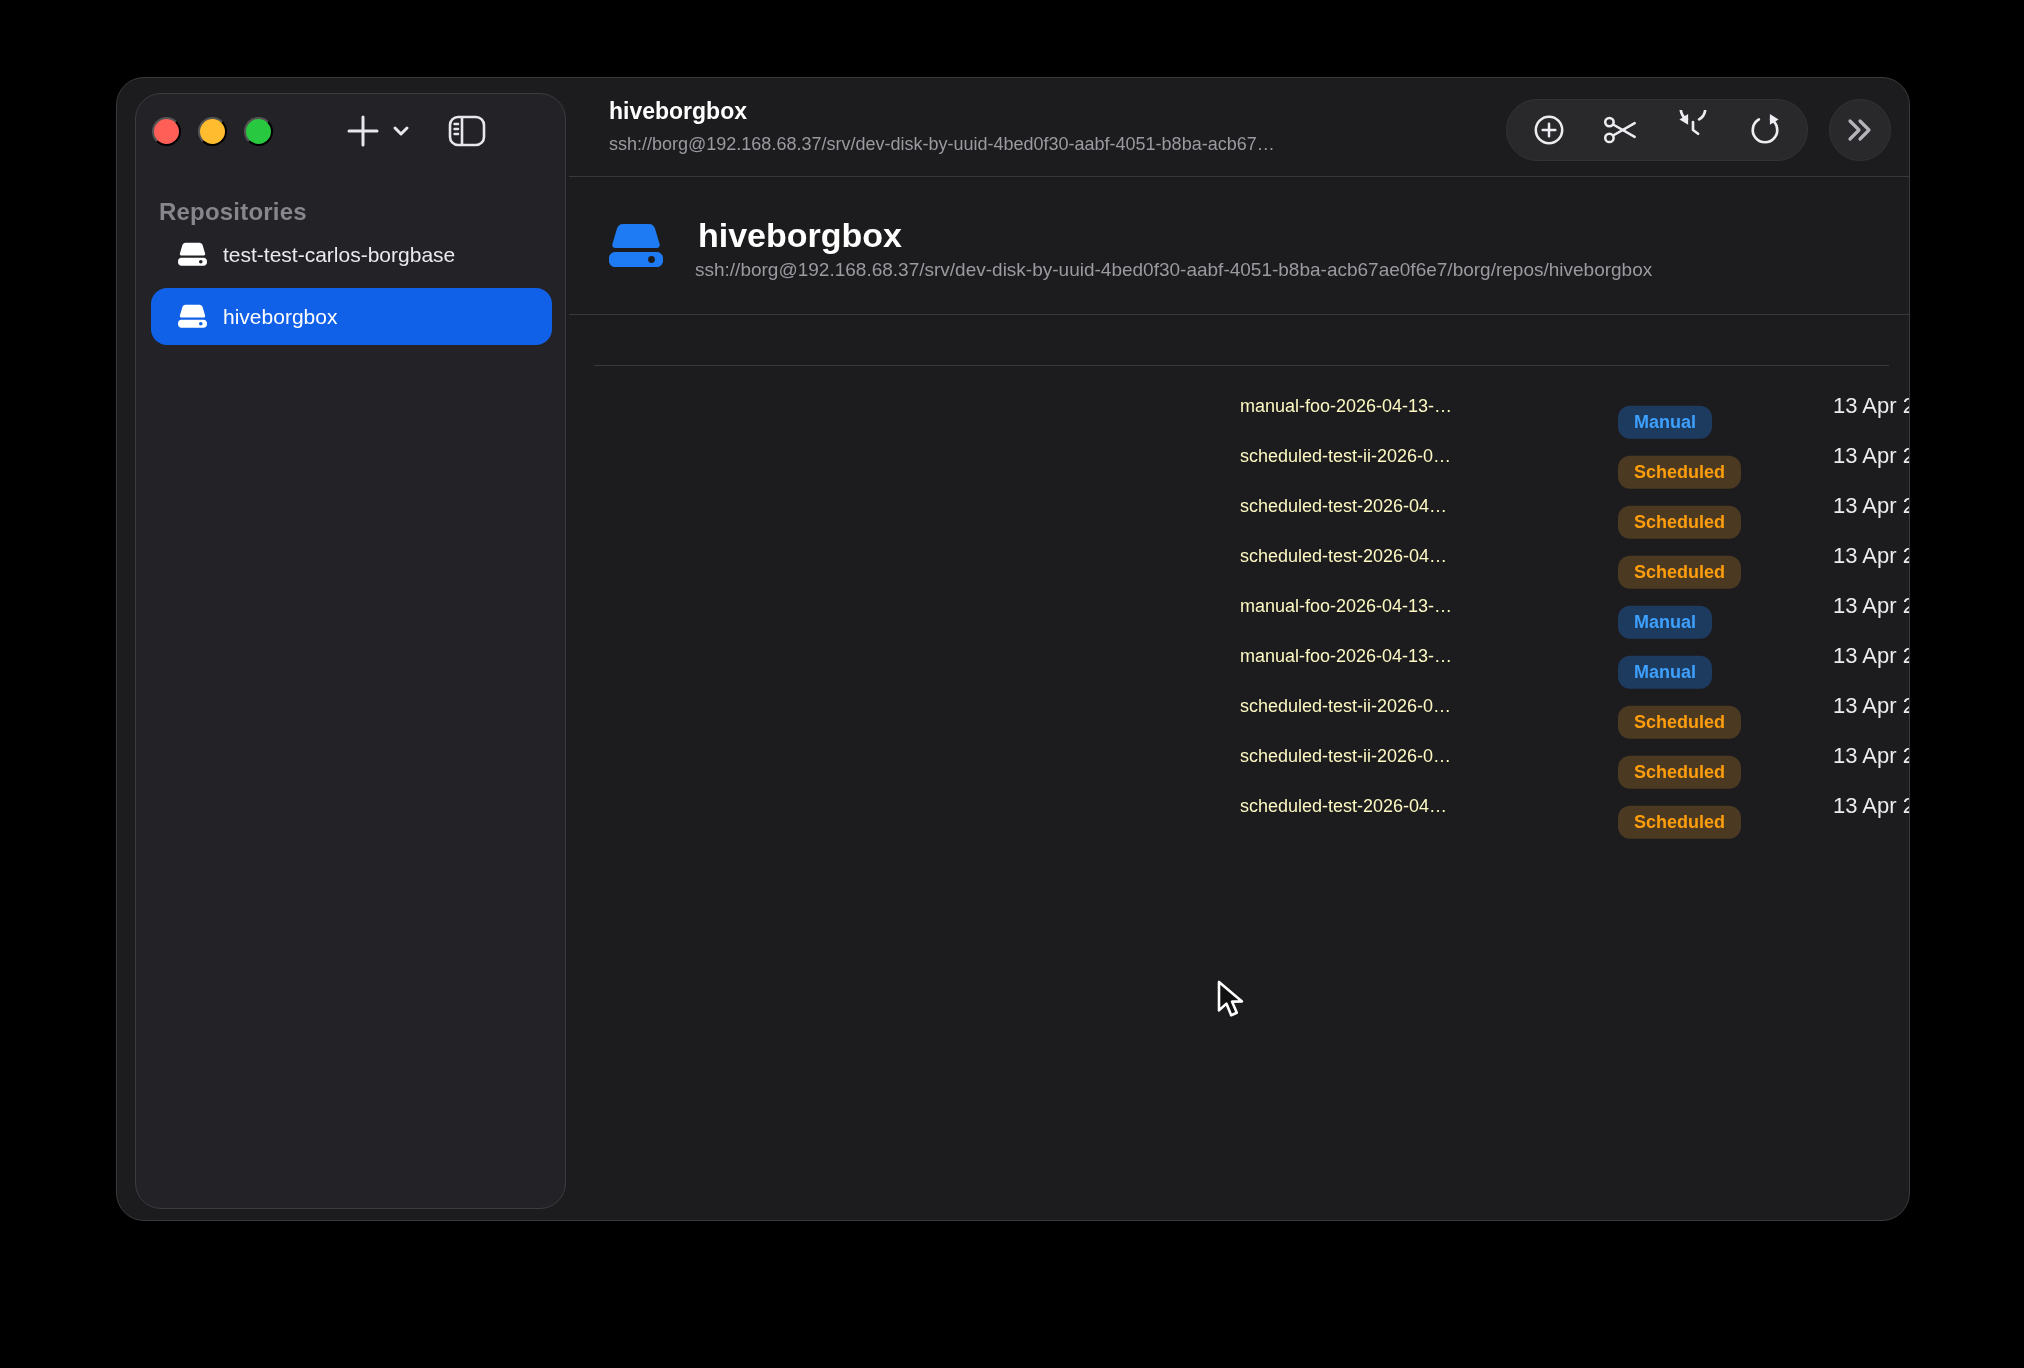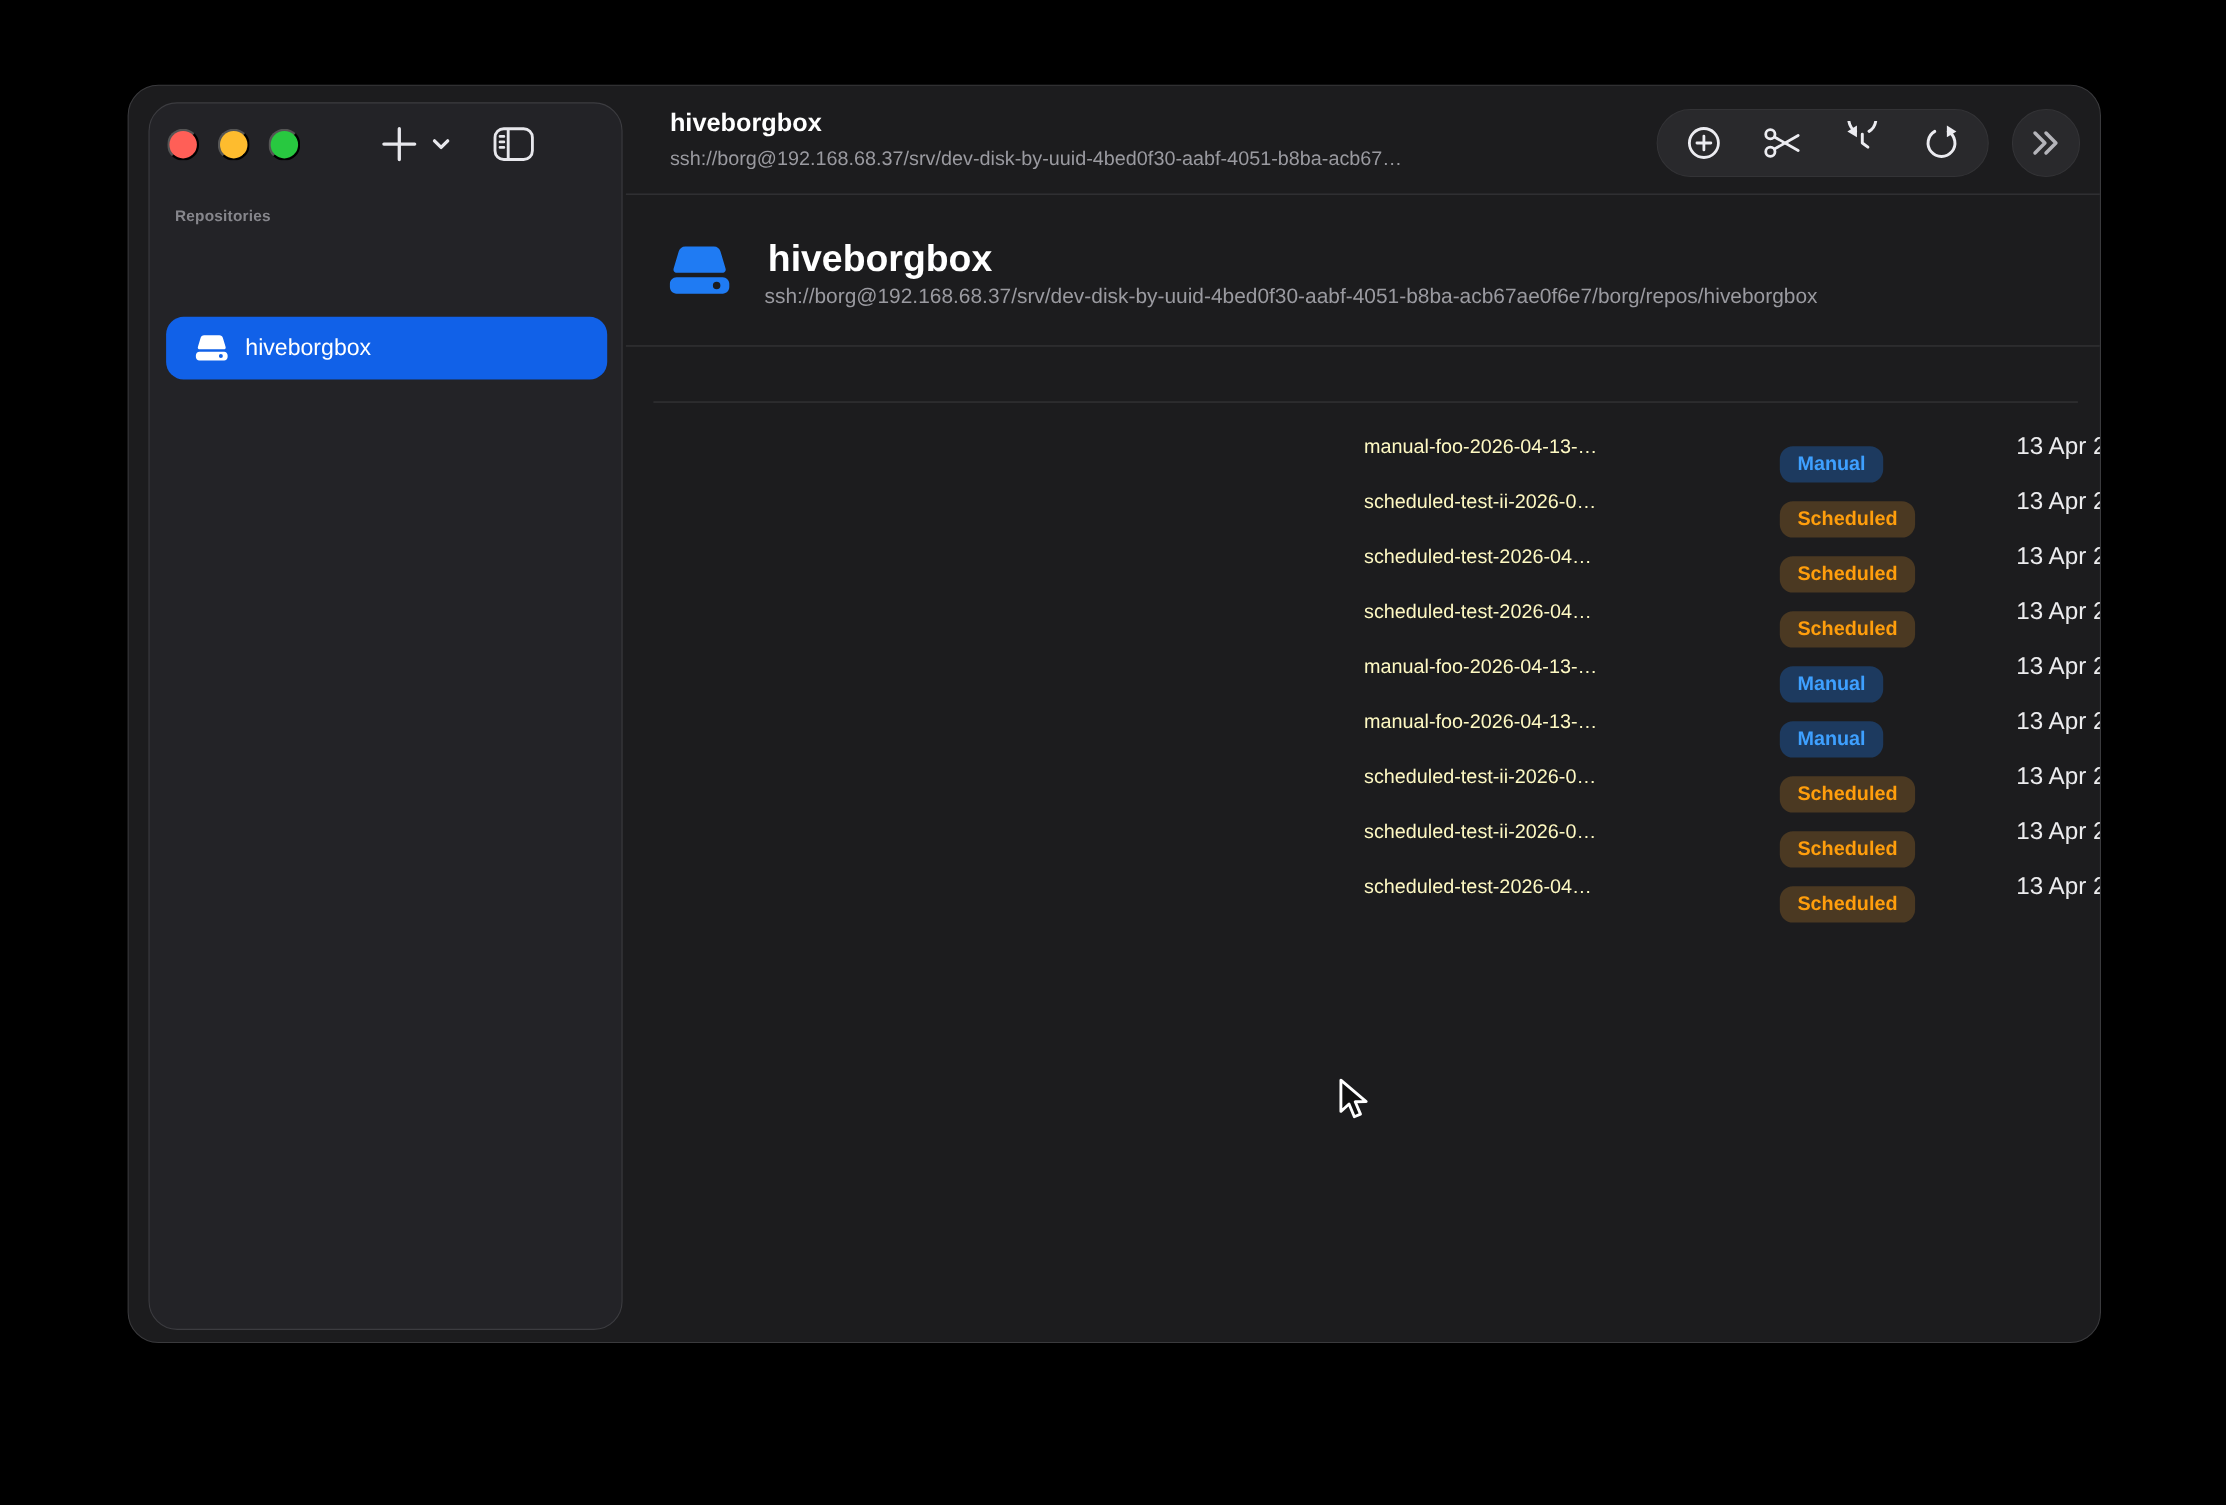--- a/index.html
+++ b/index.html
@@ -10,21 +10,21 @@
           box-shadow:0 40px 90px rgba(0,0,0,.6);overflow:hidden;}
 
   
   .sidebar{position:absolute;left:18px;top:15px;width:431px;height:1116px;
            background:#232327;border:1px solid #3c3c40;border-radius:26px;box-sizing:border-box;}
   .traffic{position:absolute;top:23px;left:16px;display:flex;gap:17px;}
   .light{width:29px;height:29px;border-radius:50%;}
   .btn-plain{position:absolute;background:none;border:none;padding:0;cursor:default;display:flex;align-items:center;justify-content:center;}
   .addrepo{left:195px;top:14px;width:92px;height:46px;gap:7px;}
   .togglesb{left:305px;top:16px;width:52px;height:42px;}
-  .section-label{position:absolute;left:23px;top:94px;font-size:14px;font-weight:700;color:#86868c;letter-spacing:.2px;}
+  .section-label{position:absolute;left:23px;top:104px;font-size:24px;font-weight:700;color:#86868c;letter-spacing:.2px;}
   .repo-item{position:absolute;left:15px;width:401px;height:57px;border-radius:16px;
              display:flex;align-items:center;color:#eaeaee;font-size:21px;}
   .repo-item .dicon{margin-left:26px;margin-right:15px;display:flex;}
   .repo-item.selected{background:#1161e8;color:#fff;}
 
   
   .content{position:absolute;left:449px;top:0;right:0;bottom:0;}
   .hdiv{position:absolute;left:3px;right:0;height:1px;background:#38383b;}
   .tb-title{position:absolute;left:43px;top:20px;font-size:23px;font-weight:700;color:#fff;}
   .tb-sub{position:absolute;left:43px;top:56px;font-size:18px;color:#9a9aa0;width:880px;white-space:nowrap;overflow:hidden;}
@@ -90,20 +90,29 @@
           <svg width="40" height="36" viewBox="0 0 40 36">
             <rect x="3" y="4" width="34" height="28" rx="8" stroke="#e7e7ec" stroke-width="2.6" fill="none"></rect>
             <path d="M15 4v28" stroke="#e7e7ec" stroke-width="2.6"></path>
             <path d="M7.5 11h3.6M7.5 16h3.6M7.5 21h3.6" stroke="#e7e7ec" stroke-width="2.4" stroke-linecap="round"></path>
           </svg>
         </span>
       </button>
 
       <div class="section-label">Repositories</div>
 
+      <div class="repo-item" style="top:132px;">
+        <span class="dicon">
+          <svg width="31" height="27" viewBox="0 0 58 50" fill="#fff">
+            <path d="M16,3 L42,3 C45,3 47.2,4.8 48,7.6 L52.6,23 C53.3,25.5 51.8,27 49.2,27 L8.8,27 C6.2,27 4.7,25.5 5.4,23 L10,7.6 C10.8,4.8 13,3 16,3 Z"></path>
+            <path fill-rule="evenodd" d="M8,31 L50,31 C53.3,31 56,33.7 56,37 L56,40 C56,43.3 53.3,46 50,46 L8,46 C4.7,46 2,43.3 2,40 L2,37 C2,33.7 4.7,31 8,31 Z M44.5,38.5 m-3.4,0 a3.4,3.4 0 1,0 6.8,0 a3.4,3.4 0 1,0 -6.8,0 Z"></path>
+          </svg>
+        </span>
+        <span>test-test-carlos-borgbase</span>
+      </div>
 
       <div class="repo-item selected" style="top:194px;">
         <span class="dicon">
           <svg width="31" height="27" viewBox="0 0 58 50" fill="#fff">
             <path d="M16,3 L42,3 C45,3 47.2,4.8 48,7.6 L52.6,23 C53.3,25.5 51.8,27 49.2,27 L8.8,27 C6.2,27 4.7,25.5 5.4,23 L10,7.6 C10.8,4.8 13,3 16,3 Z"></path>
             <path fill-rule="evenodd" d="M8,31 L50,31 C53.3,31 56,33.7 56,37 L56,40 C56,43.3 53.3,46 50,46 L8,46 C4.7,46 2,43.3 2,40 L2,37 C2,33.7 4.7,31 8,31 Z M44.5,38.5 m-3.4,0 a3.4,3.4 0 1,0 6.8,0 a3.4,3.4 0 1,0 -6.8,0 Z"></path>
           </svg>
         </span>
         <span>hiveborgbox</span>
       </div>

